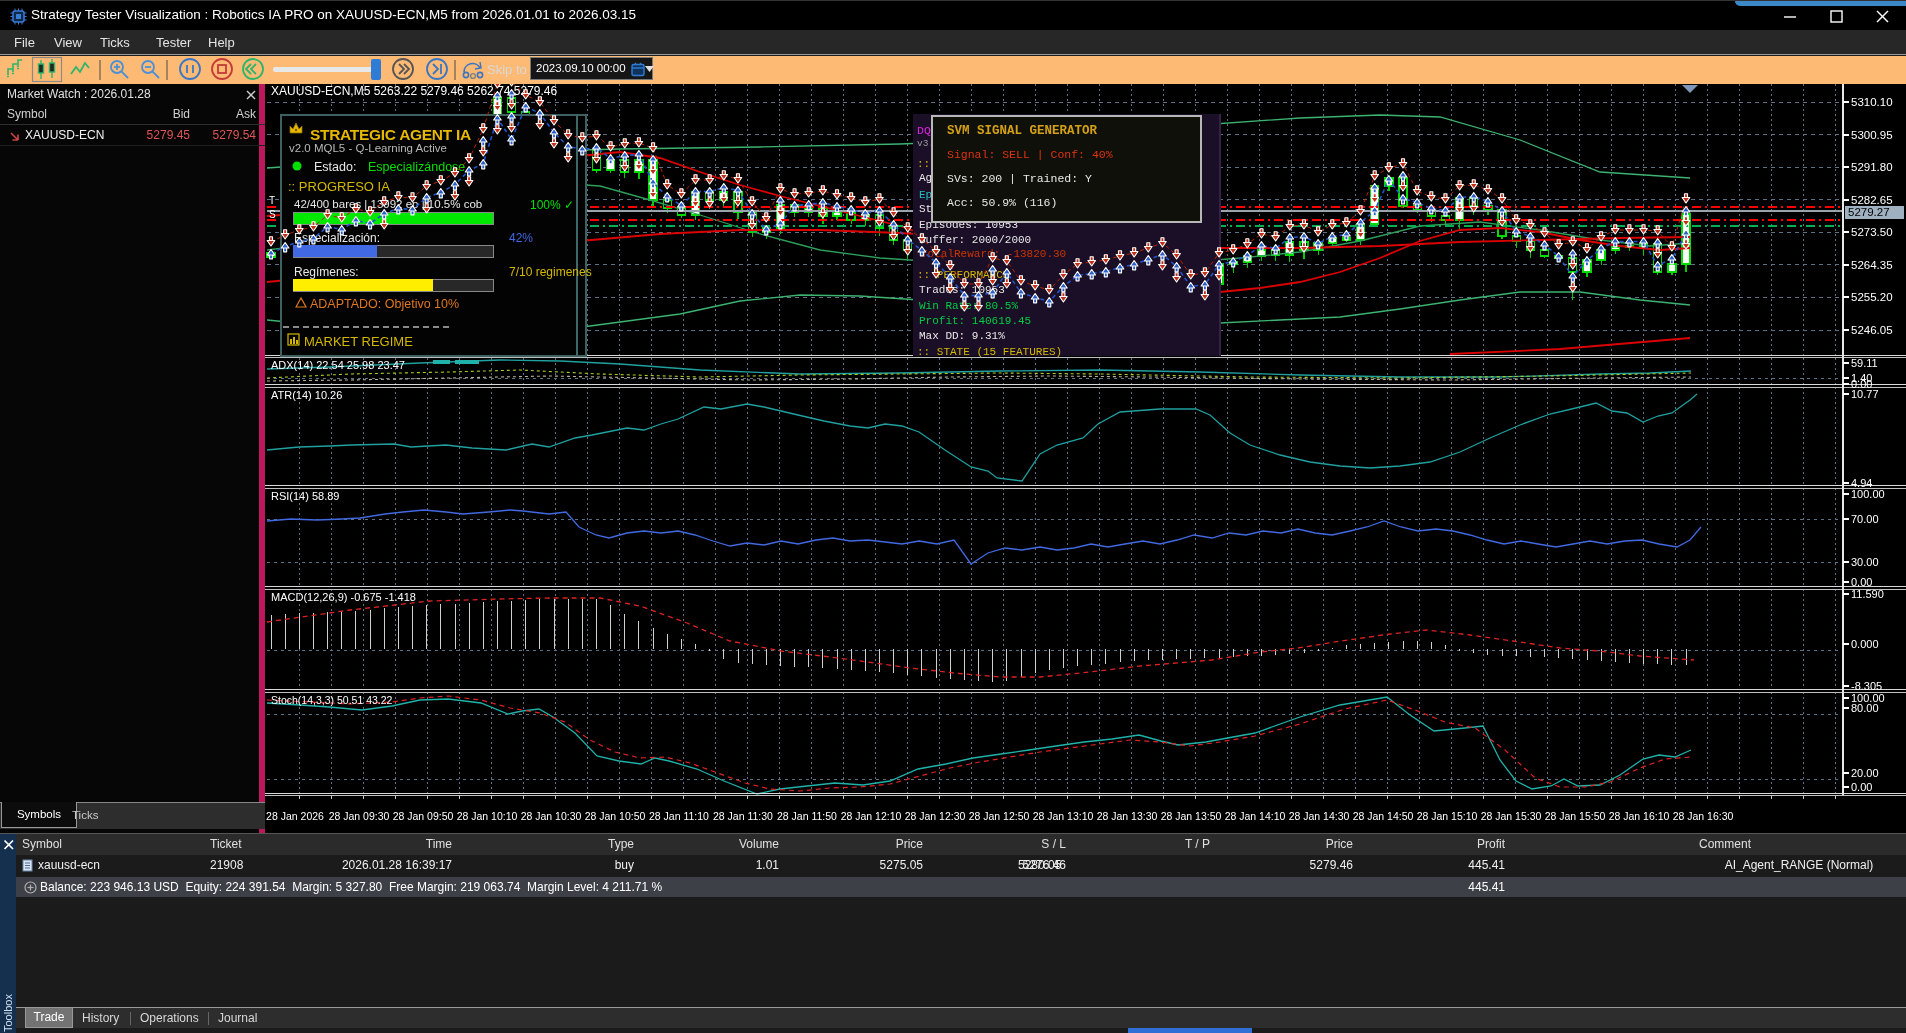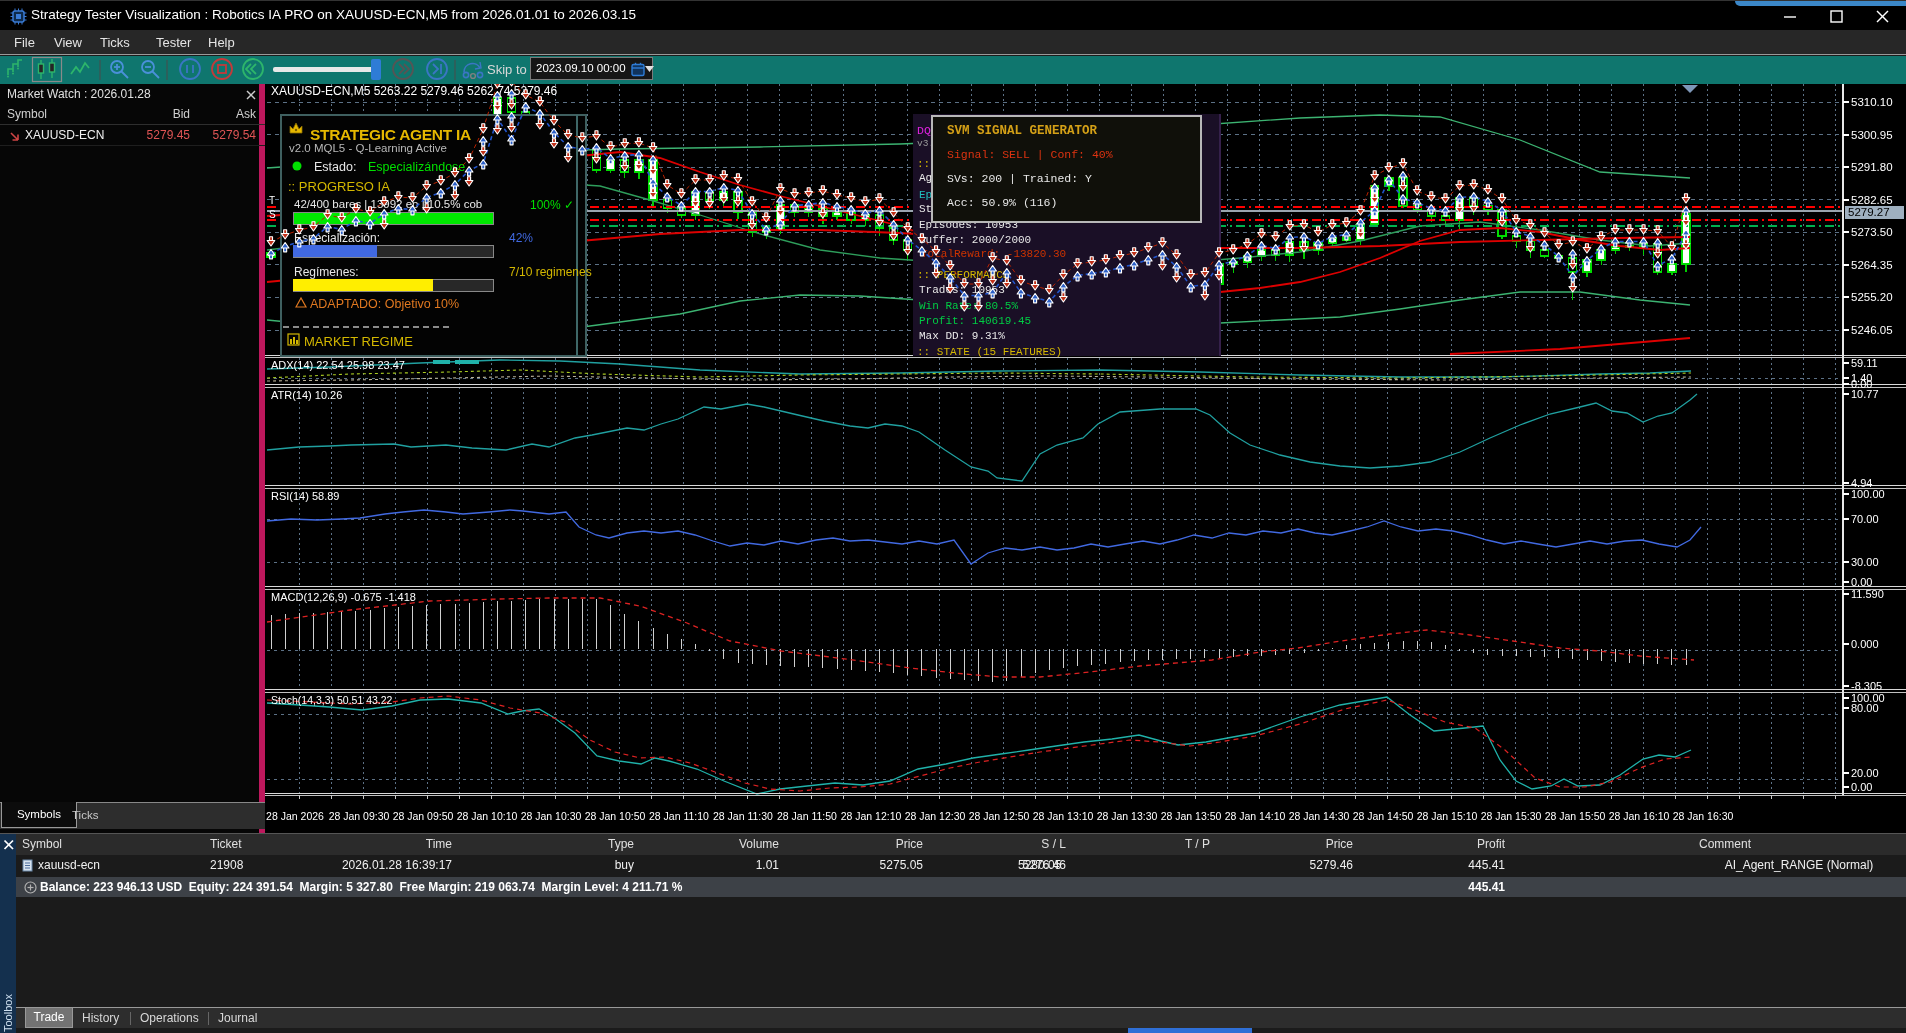--- a/index.html
+++ b/index.html
@@ -35,21 +35,21 @@
 </div>
 
 <div class="abs" style="left:0;top:30px;width:1906px;height:25px;background:#272727;color:#e4e4e4;font-size:13px;border-bottom:1px solid #9a9a9a">
  <span class="abs" style="left:14px;top:5px">File</span>
     <span class="abs" style="left:54px;top:5px">View</span>
     <span class="abs" style="left:100px;top:5px">Ticks</span>
     <span class="abs" style="left:156px;top:5px">Tester</span>
     <span class="abs" style="left:208px;top:5px">Help</span>
 </div>
 
-<div class="abs" style="left:0;top:56px;width:1906px;height:28px;background:#0f766e">
+<div class="abs" style="left:0;top:56px;width:1906px;height:28px;background:#fdba74">
 <svg width="700" height="28" viewBox="0 0 700 28">
  <g stroke="#2db56b" stroke-width="1.6" fill="none">
   <path d="M8,19 L8,13 L13,13 M13,16 L13,8 L18,8 M18,11 L18,4 L22,4"></path>
   <circle cx="8" cy="20.5" r="1" fill="#2db56b" stroke="none"></circle>
         <circle cx="13" cy="17.5" r="1" fill="#2db56b" stroke="none"></circle>
         <circle cx="18" cy="12.5" r="1" fill="#2db56b" stroke="none"></circle>
  </g>
  <rect x="32.5" y="1.5" width="29" height="24" fill="none" stroke="#8a8a8a" stroke-width="1.2"></rect>
  <g stroke="#2db56b" stroke-width="1.4" fill="none">
   <line x1="41" y1="4" x2="41" y2="23"></line>
@@ -1270,21 +1270,21 @@
    <span class="abs" style="left:236px;top:3px;width:200px;text-align:right">2026.01.28 16:39:17</span>
    <span class="abs" style="left:418px;top:3px;width:200px;text-align:right">buy</span>
    <span class="abs" style="left:563px;top:3px;width:200px;text-align:right">1.01</span>
    <span class="abs" style="left:707px;top:3px;width:200px;text-align:right">5275.05</span>
    <span class="abs" style="left:850px;top:3px;width:200px;text-align:right">5276.46</span>
    <span class="abs" style="left:1002px;top:3px;width:200px;">5280.05</span>
    <span class="abs" style="left:1137px;top:3px;width:200px;text-align:right">5279.46</span>
    <span class="abs" style="left:1289px;top:3px;width:200px;text-align:right">445.41</span>
    <span class="abs" style="left:1683px;top:3px;width:200px;text-align:center">AI_Agent_RANGE (Normal)</span>
  </div>
- <div class="abs" style="left:16px;top:43px;width:1890px;height:20px;background:#3d4147;color:#fff;font-size:12px;font-weight:bold">
+ <div class="abs" style="left:16px;top:43px;width:1890px;height:20px;background:#3d4147;color:#fff;font-size:12px;font-weight:normal">
    <svg class="abs" style="left:8px;top:4px" width="13" height="13">
         <circle cx="6.5" cy="6.5" r="5.5" fill="none" stroke="#b0b0b0" stroke-width="1.2"></circle>
         <line x1="6.5" y1="3.5" x2="6.5" y2="9.5" stroke="#b0b0b0" stroke-width="1.2"></line>
         <line x1="3.5" y1="6.5" x2="9.5" y2="6.5" stroke="#b0b0b0" stroke-width="1.2"></line>
       </svg>
    <span class="abs" style="left:24px;top:3px">Balance: 223 946.13 USD&nbsp;&nbsp;Equity: 224 391.54&nbsp;&nbsp;Margin: 5 327.80&nbsp;&nbsp;Free Margin: 219 063.74&nbsp;&nbsp;Margin Level: 4 211.71 %</span>
    <span class="abs" style="left:1289px;top:3px;width:200px;text-align:right">445.41</span>
  </div>
  <div class="abs" style="left:16px;top:173px;width:1890px;height:21px;background:#2d2d2d;border-top:1px solid #999">
    <div class="abs" style="left:9px;top:0px;width:48px;height:20px;background:#737373;border:1px solid #999;border-top:none;color:#fff;font-size:12px;text-align:center;line-height:18px">Trade</div>

